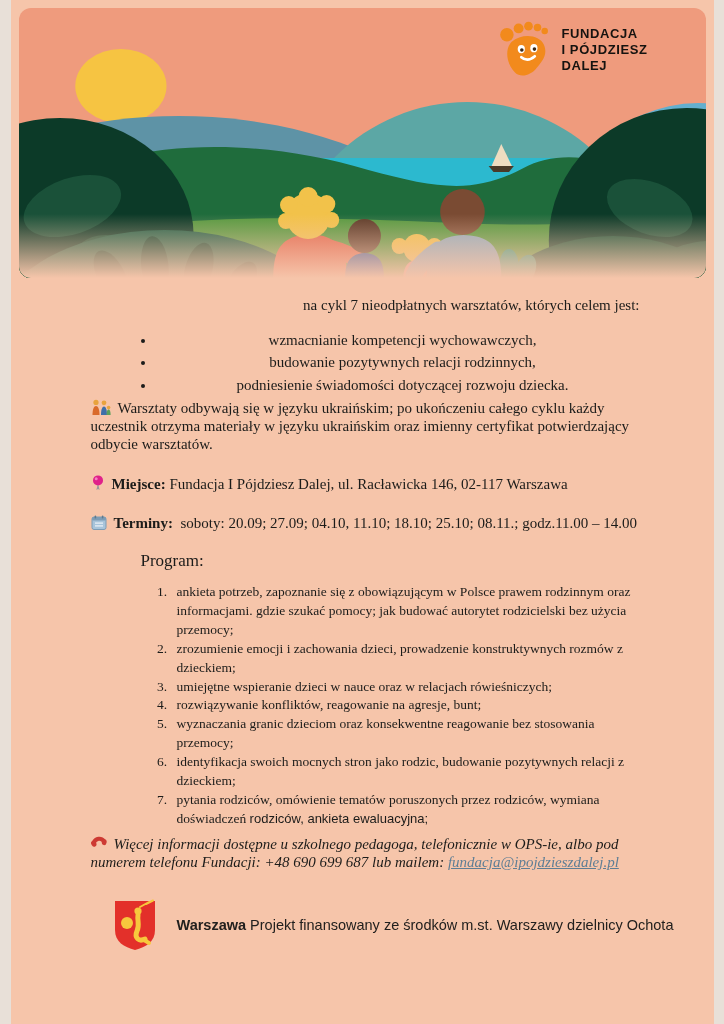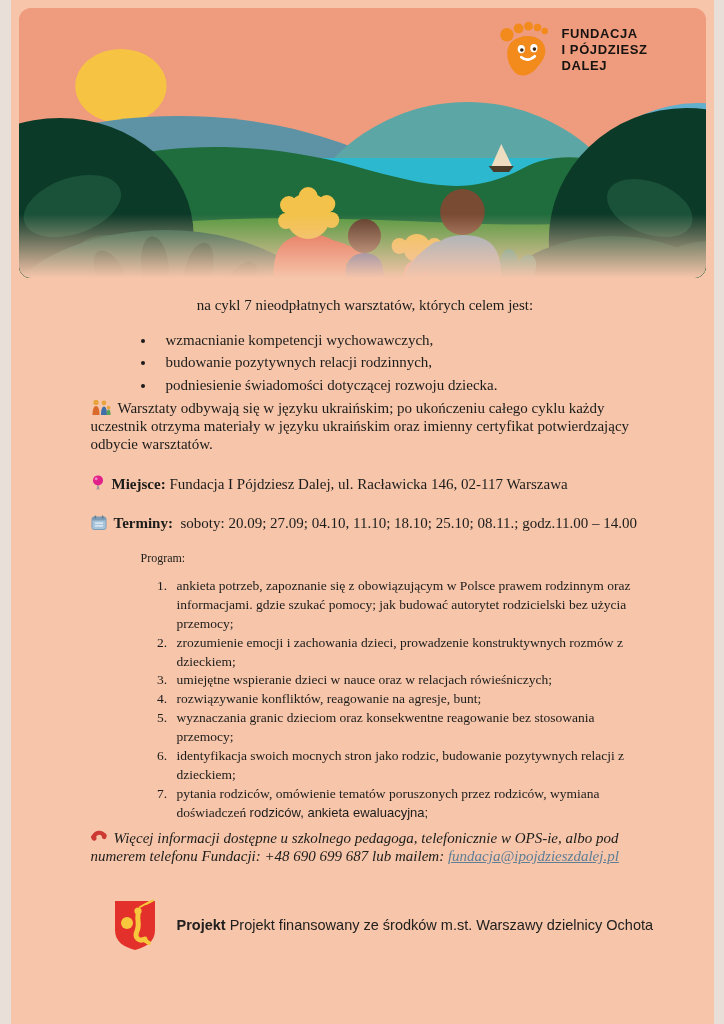--- a/index.html
+++ b/index.html
@@ -29,28 +29,28 @@
   }
   .main-title {
     font-family: "Liberation Sans", sans-serif; font-weight: 700;
     font-size: 14px; letter-spacing: 0.2px; text-align: center; margin-top: 5px;
     color: #171512;
   }
   .subtitle {
     font-weight: 700; font-size: 16px; text-align: center; margin-top: 10px;
     line-height: 1.3;
   }
-  .intro { text-align: center; margin-top: 16px; }
+  .intro { text-align: right; margin-top: 16px; }
   ul.goals { margin-top: 15px; padding-left: 65px; line-height: 1.48; }
-  ul.goals li { padding-left: 10px; }
+  ul.goals li { padding-left: 10px; text-align: center; }
   .para { margin-top: 3px; }
   .iconline { margin-top: 21px; }
   .iconline b { font-weight: 700; }
   .icon { display: inline-block; vertical-align: -2px; margin-right: 7px; }
-  .program-label { margin-top: 19px; margin-left: 50px; font-size: 12px; }
+  .program-label { margin-top: 19px; margin-left: 50px; font-size: 17px; }
   ol.program {
     margin-top: 11px; padding-left: 80px; font-size: 13.5px; line-height: 1.4;
   }
   ol.program li { padding-left: 6px; }
   .sans-frag { font-family: "Liberation Sans", sans-serif; font-size: 13px; }
   .contact { margin-top: 6px; font-style: italic; }
   a.email { color: #5F7E95; text-decoration: underline; }
   
   .footer {
     position: absolute; left: 100px; right: 40px; top: 898px;
@@ -232,18 +232,18 @@
   <div class="footer">
     <svg width="48" height="54" viewBox="0 0 48 54">
       <path d="M4,3 H44 V32 C44,44 35,49 24,52 C13,49 4,44 4,32 Z" fill="#E3302A"></path>
       <path d="M29,9 L38,4 M35,6 L42,2.5" stroke="#F7C83D" stroke-width="2" stroke-linecap="round"></path>
       <circle cx="27" cy="13" r="3.6" fill="#F7C83D"></circle>
       <circle cx="16" cy="25" r="6" fill="#F7C83D"></circle>
       <path d="M27,17 C26,23 29,27 26,33 C23,40 28,44 34,41" stroke="#F7C83D" stroke-width="5" fill="none" stroke-linecap="round"></path>
       <path d="M33,42 L38,45" stroke="#F7C83D" stroke-width="4" stroke-linecap="round"></path>
     </svg>
     <div>
-      <b>Projekt</b>
+      <b>Warszawa</b>
       <span>Projekt finansowany ze środków m.st. Warszawy dzielnicy Ochota</span>
     </div>
   </div>
 
 </div>
 
 </body></html>

